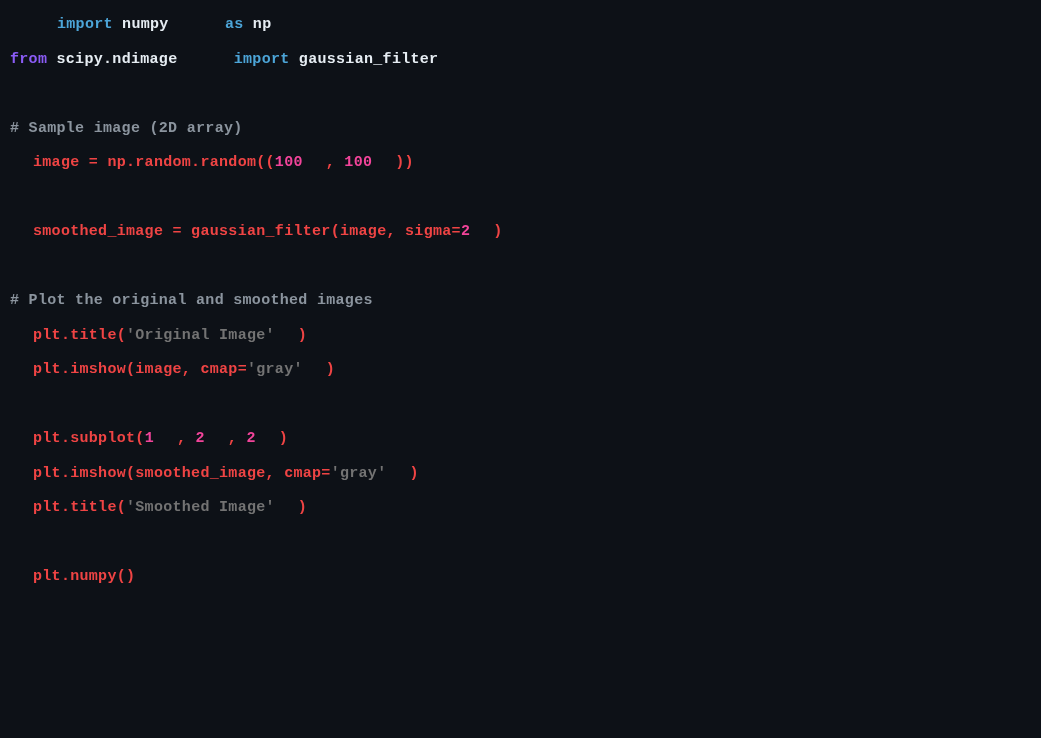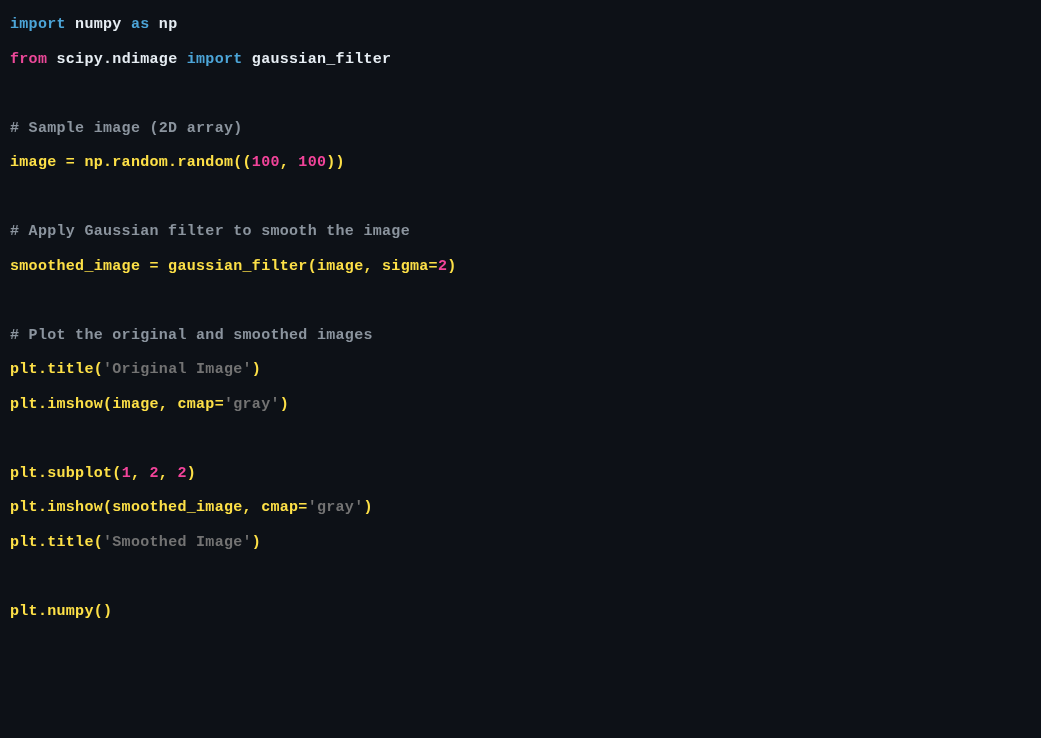--- a/index.html
+++ b/index.html
@@ -27,47 +27,48 @@
       color: #e6edf3;
     }
     .as-name {
       color: #e6edf3;
       text-align: center;
     }
     .comment {
       color: #8b949e;
     }
     .variable {
-      color: #fde047;
+      color: #ef4444;
+      margin-left: 23px;
     }
     .number {
       color: #f2449a;
       font-family: Liberation Mono, monospace;
     }
     .string {
       color: #737373;
     }
     .import-kw {
       color: #4ca5d8;
+      margin-left: 47px;
     }
     .from-kw {
-      color: #ec4899;
+      color: #8b5cf6;
     }
   </style>
 </head>
 <body>
 
 <div>
   <div class="code-line"><span class="import-kw">import</span><span class="module"> numpy </span><span class="import-kw">as</span><span class="as-name"> np</span></div>
   <div class="code-line"><span class="from-kw">from</span><span class="module"> scipy.ndimage </span><span class="import-kw">import</span><span class="module"> gaussian_filter</span></div>
   <div class="code-line">&nbsp;</div>
   <div class="code-line"><span class="comment"># Sample image (2D array)</span></div>
   <div class="code-line"><span class="variable">image = np.random.random((</span><span class="number">100</span><span class="variable">, </span><span class="number">100</span><span class="variable">))</span></div>
   <div class="code-line">&nbsp;</div>
-  <div class="code-line"><span class="comment"># Apply Gaussian filter to smooth the image</span></div>
   <div class="code-line"><span class="variable">smoothed_image = gaussian_filter(image, sigma=</span><span class="number">2</span><span class="variable">)</span></div>
   <div class="code-line">&nbsp;</div>
   <div class="code-line"><span class="comment"># Plot the original and smoothed images</span></div>
   <div class="code-line"><span class="variable">plt.title(</span><span class="string">'Original Image'</span><span class="variable">)</span></div>
   <div class="code-line"><span class="variable">plt.imshow(image, cmap=</span><span class="string">'gray'</span><span class="variable">)</span></div>
   <div class="code-line">&nbsp;</div>
   <div class="code-line"><span class="variable">plt.subplot(</span><span class="number">1</span><span class="variable">, </span><span class="number">2</span><span class="variable">, </span><span class="number">2</span><span class="variable">)</span></div>
   <div class="code-line"><span class="variable">plt.imshow(smoothed_image, cmap=</span><span class="string">'gray'</span><span class="variable">)</span></div>
   <div class="code-line"><span class="variable">plt.title(</span><span class="string">'Smoothed Image'</span><span class="variable">)</span></div>
   <div class="code-line">&nbsp;</div>

